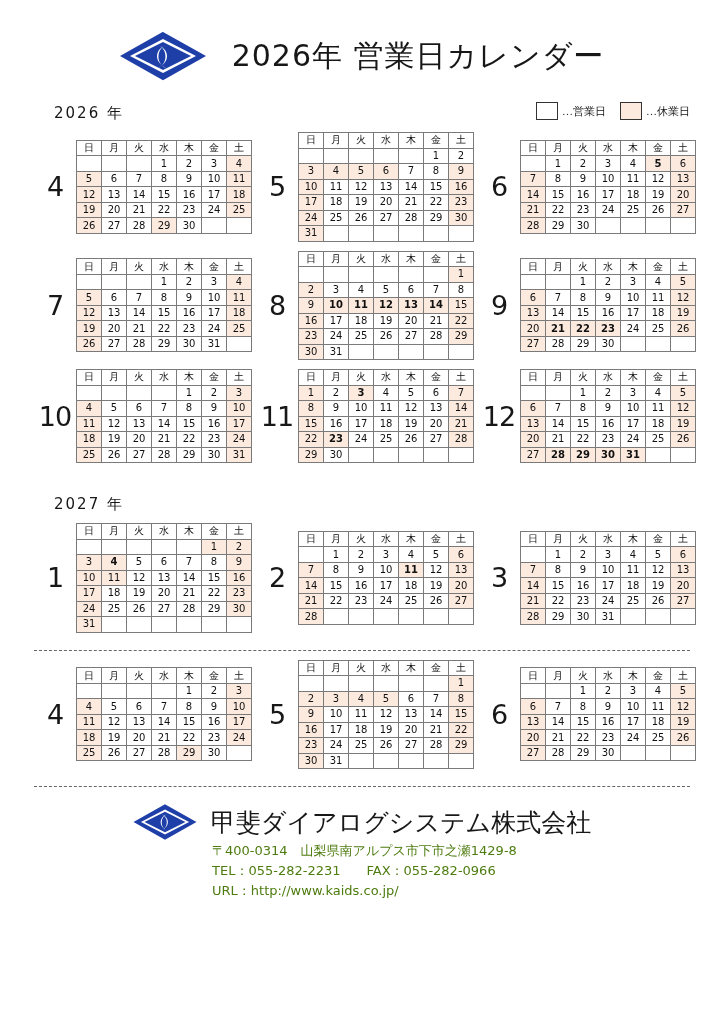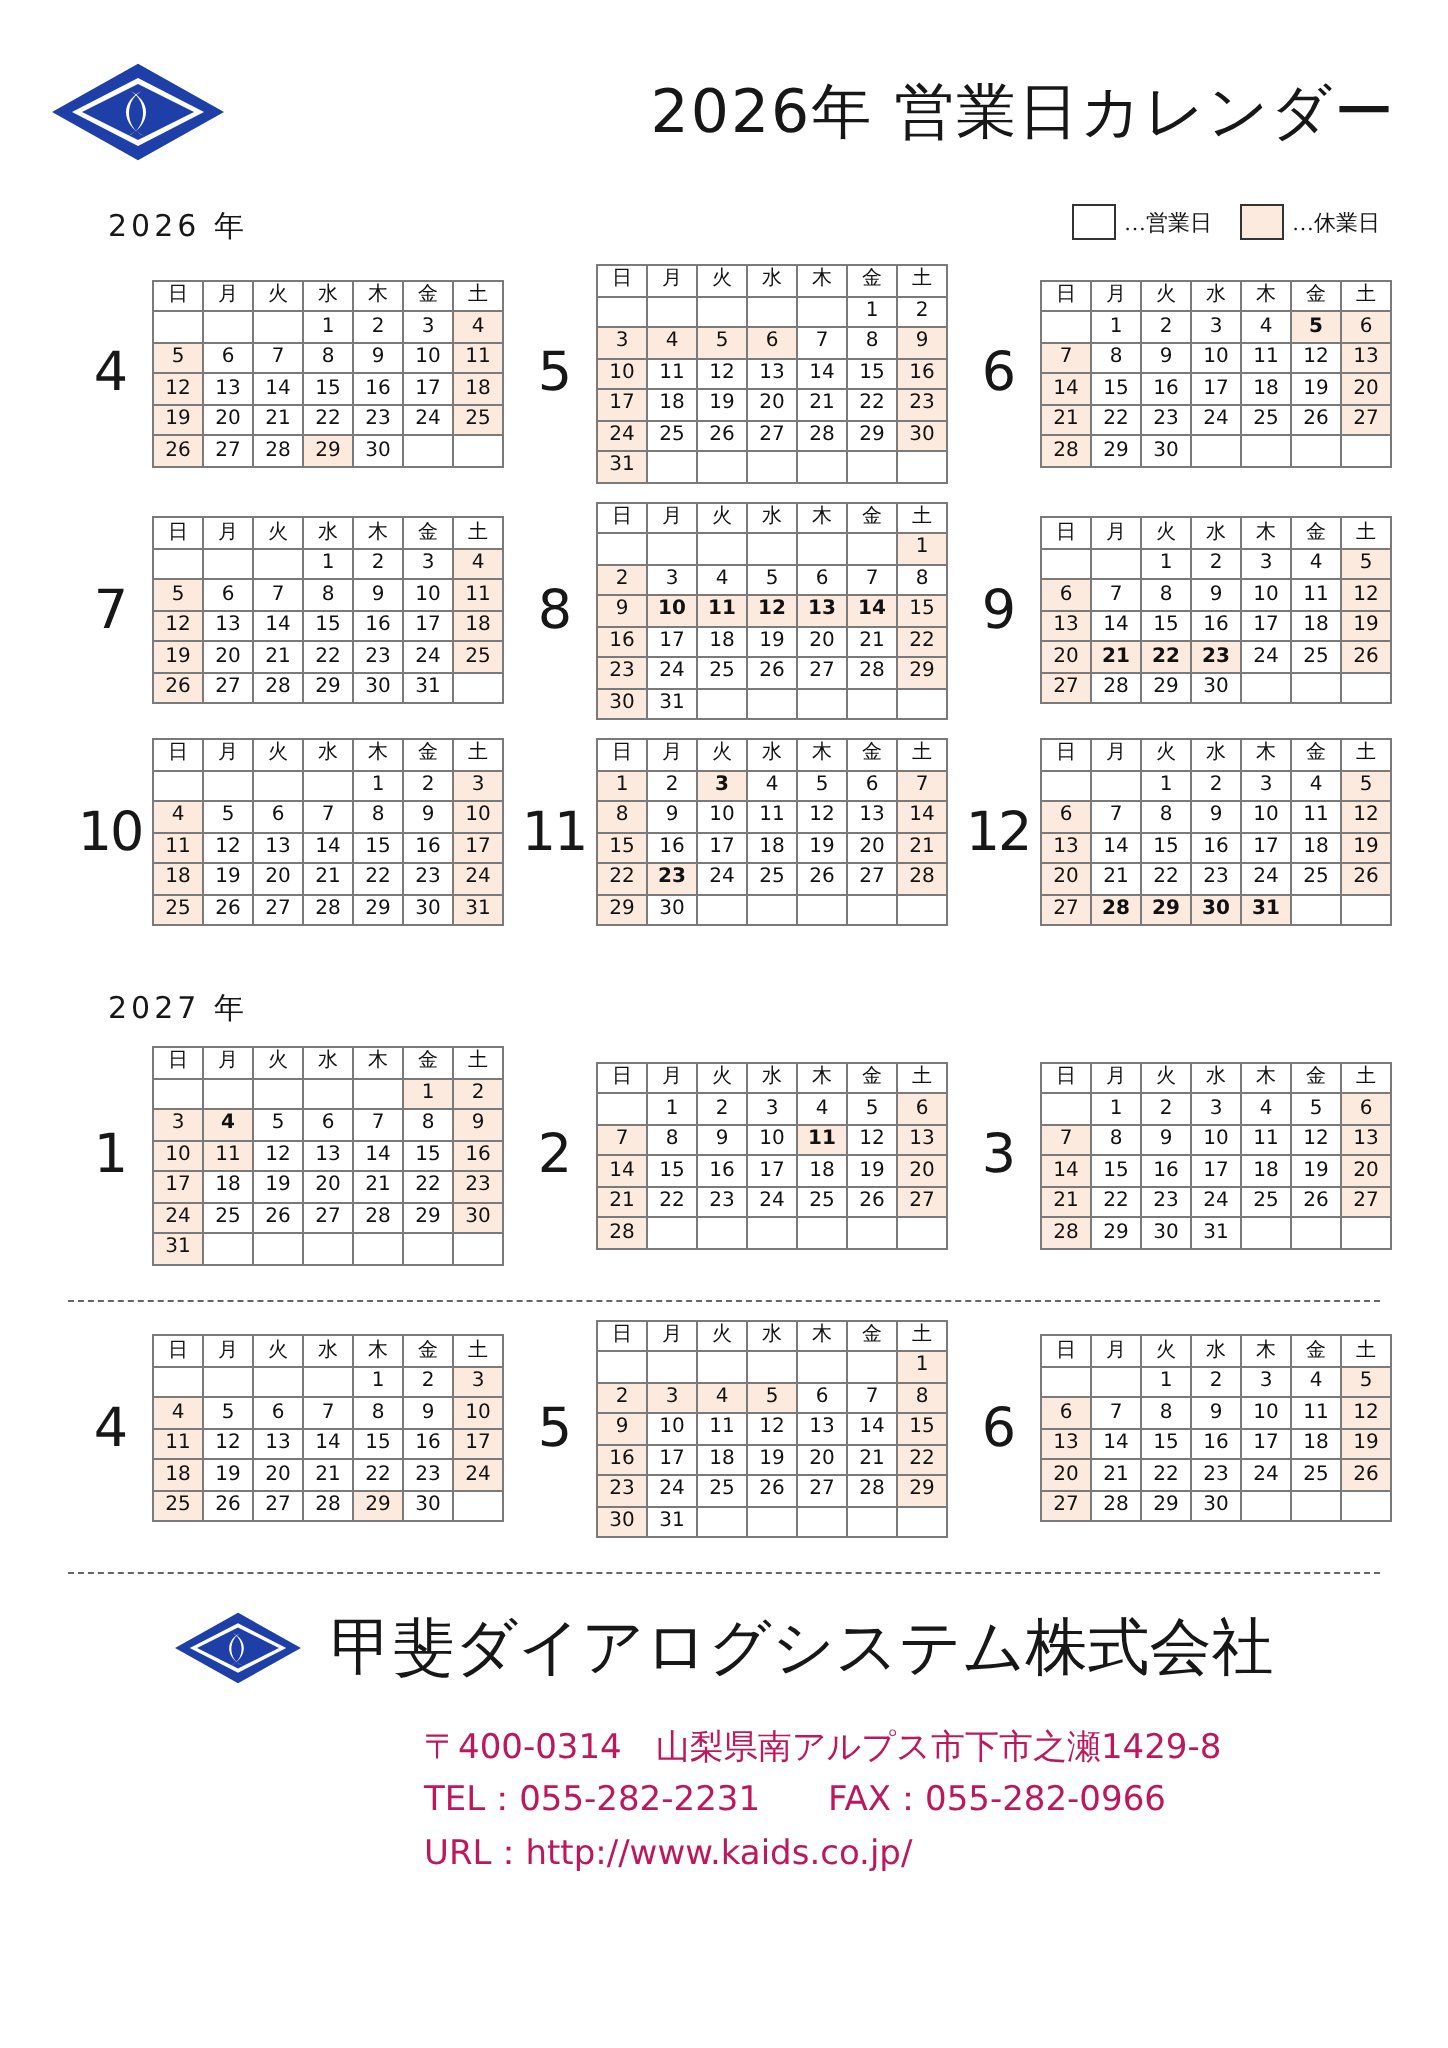--- a/index.html
+++ b/index.html
@@ -20,21 +20,21 @@
     height: 1024px;
     position: relative;
     box-sizing: border-box;
     padding: 0 26px;
   }
 
   
   .header {
     display: flex;
     align-items: center;
-    justify-content: space-between;
+    justify-content: center;
     padding-top: 30px;
     gap: 26px;
   }
   .logo {
     width: 86px;
     height: 52px;
     flex: 0 0 auto;
   }
   .doc-title {
     font-size: 30px;
@@ -135,31 +135,31 @@
     padding: 0 8px;
   }
   .company {
     display: flex;
     align-items: center;
     justify-content: center;
     gap: 14px;
   }
   .logo-sm { width: 64px; height: 38px; flex: 0 0 auto; }
   .company-name {
-    font-size: 31px;
+    font-size: 25px;
     font-family: Liberation Mono, monospace;
     color: #171717;
     white-space: nowrap;
   }
   .addr-block {
-    margin-top: 16px;
+    margin-top: 0;
     padding-left: 178px;
     font-family: "DejaVu Sans", sans-serif;
-    font-size: 17px;
-    color: #be185d;
+    font-size: 13px;
+    color: #4d7c0f;
     line-height: 1.55;
   }
   .addr-line { white-space: nowrap; }
 </style>
 </head>
 <body>
 
 <div class="page">
 
   <div class="header">

